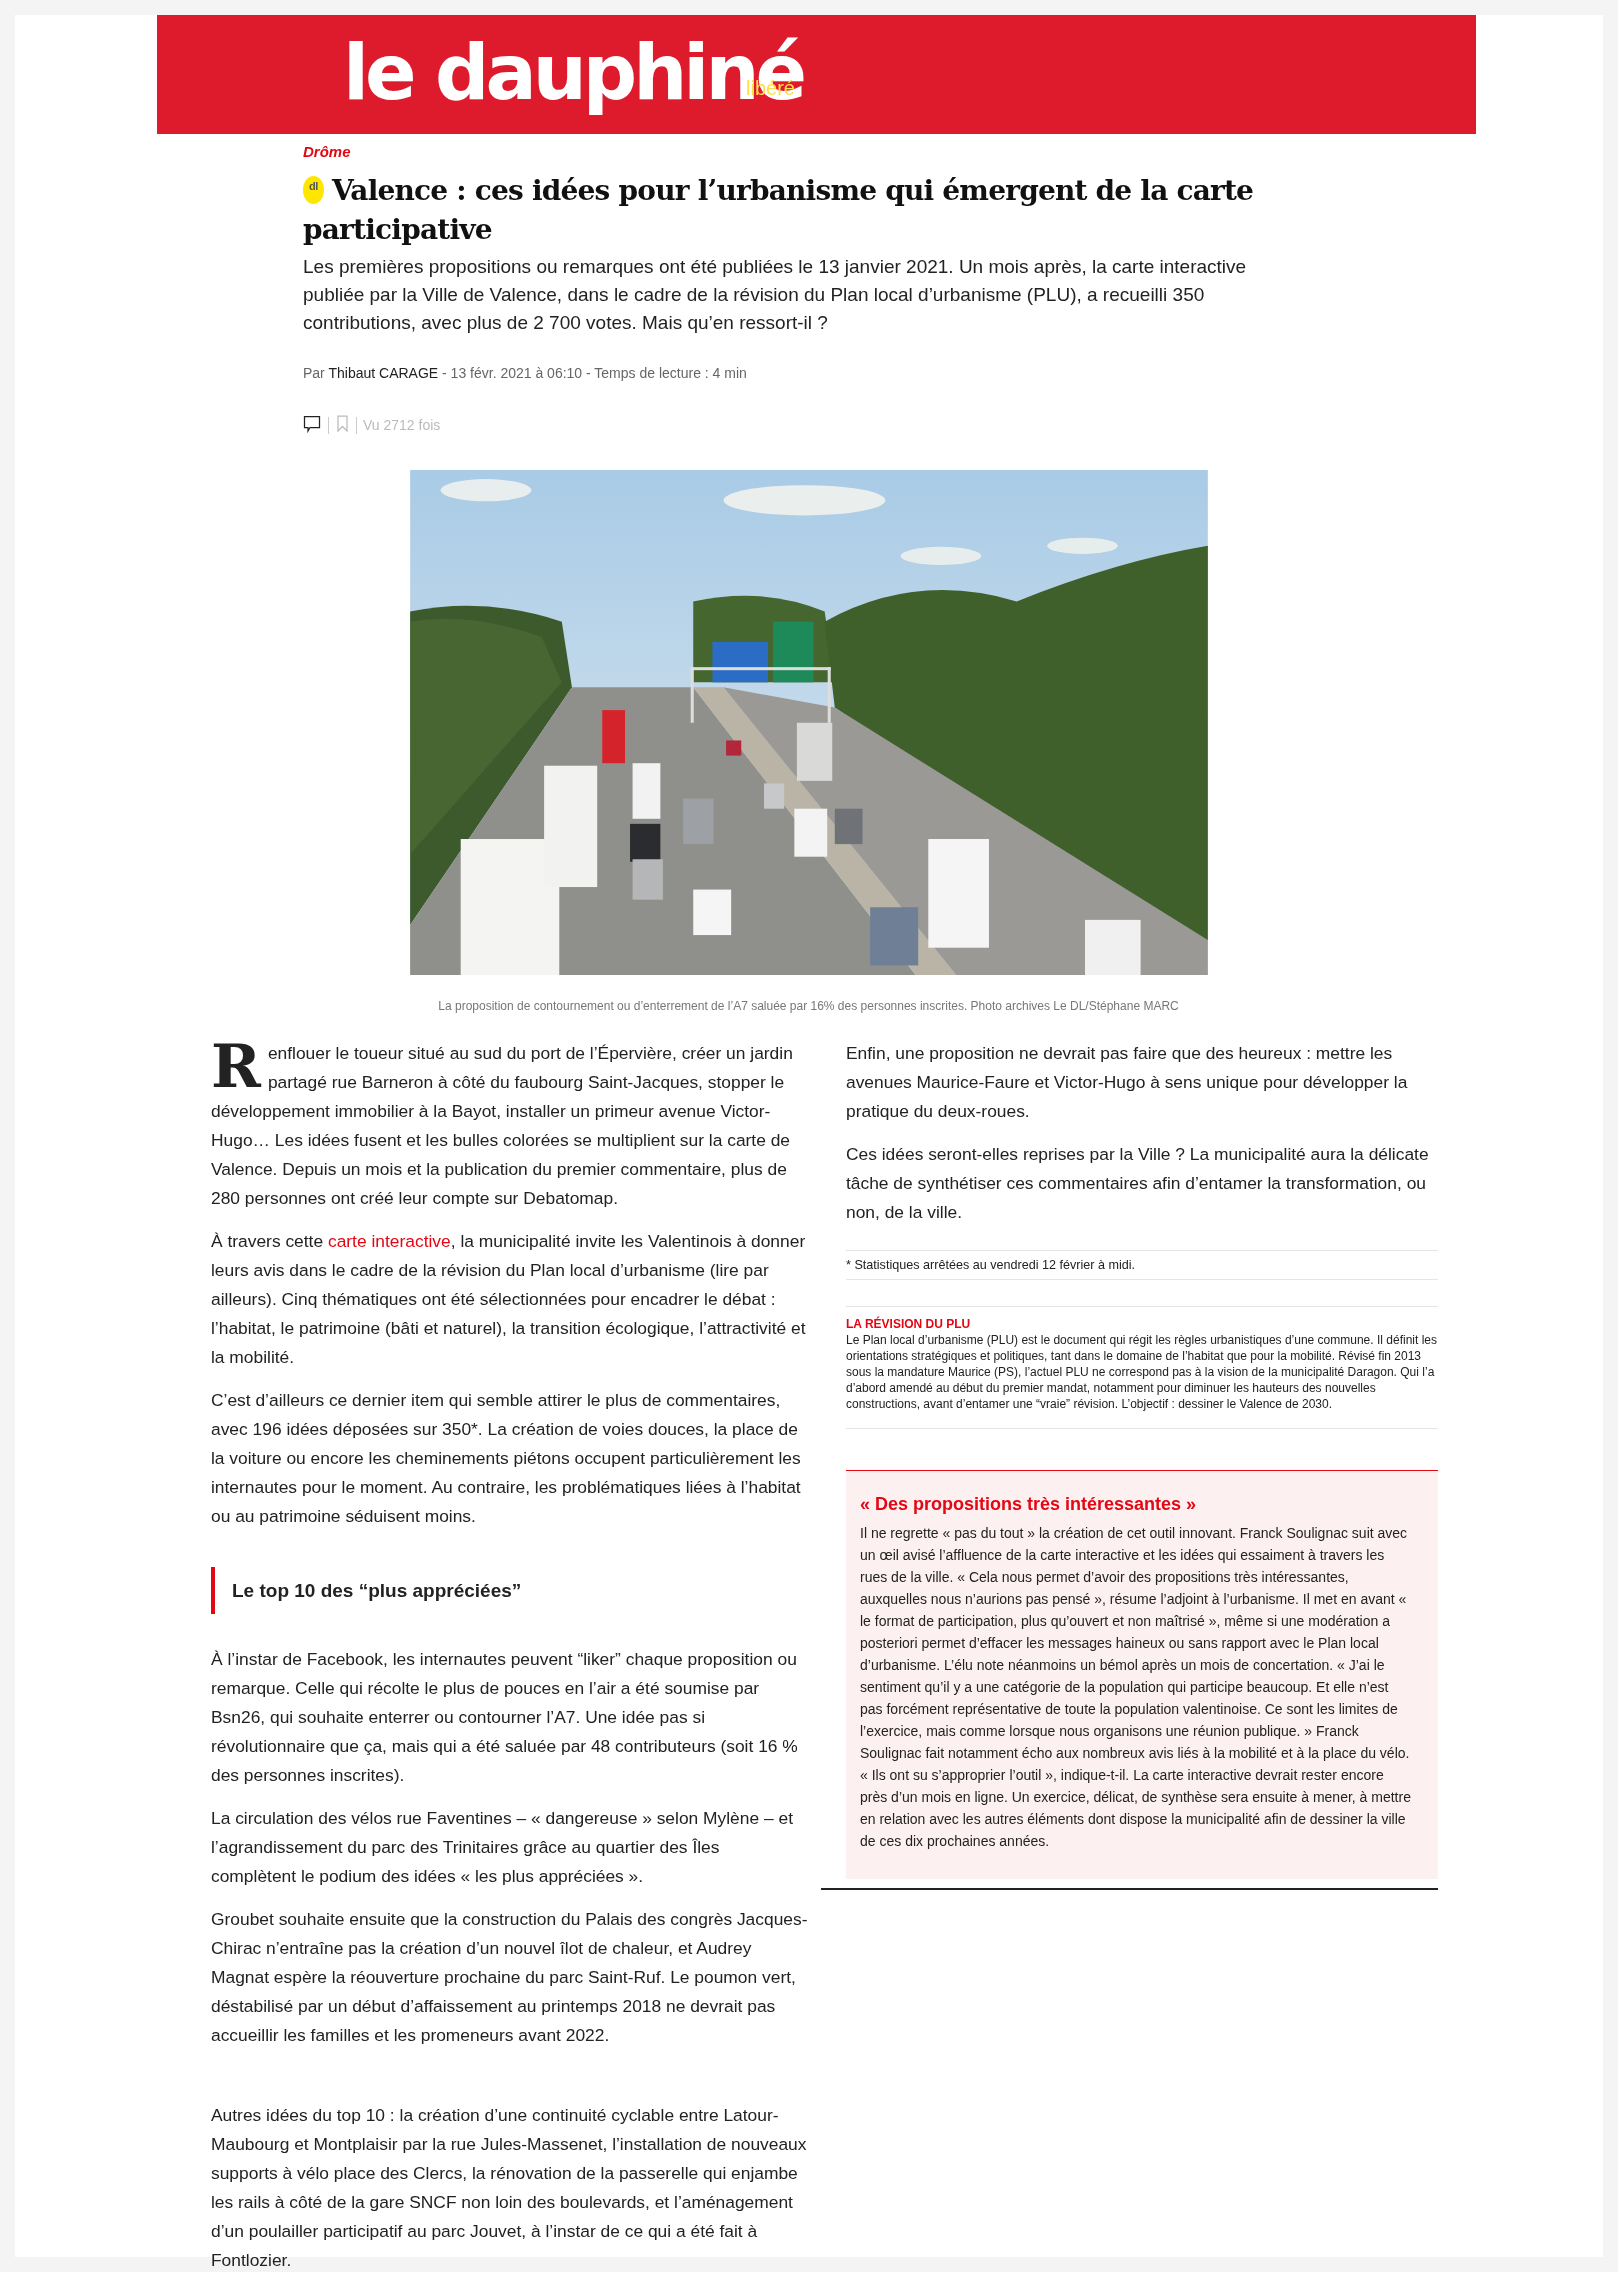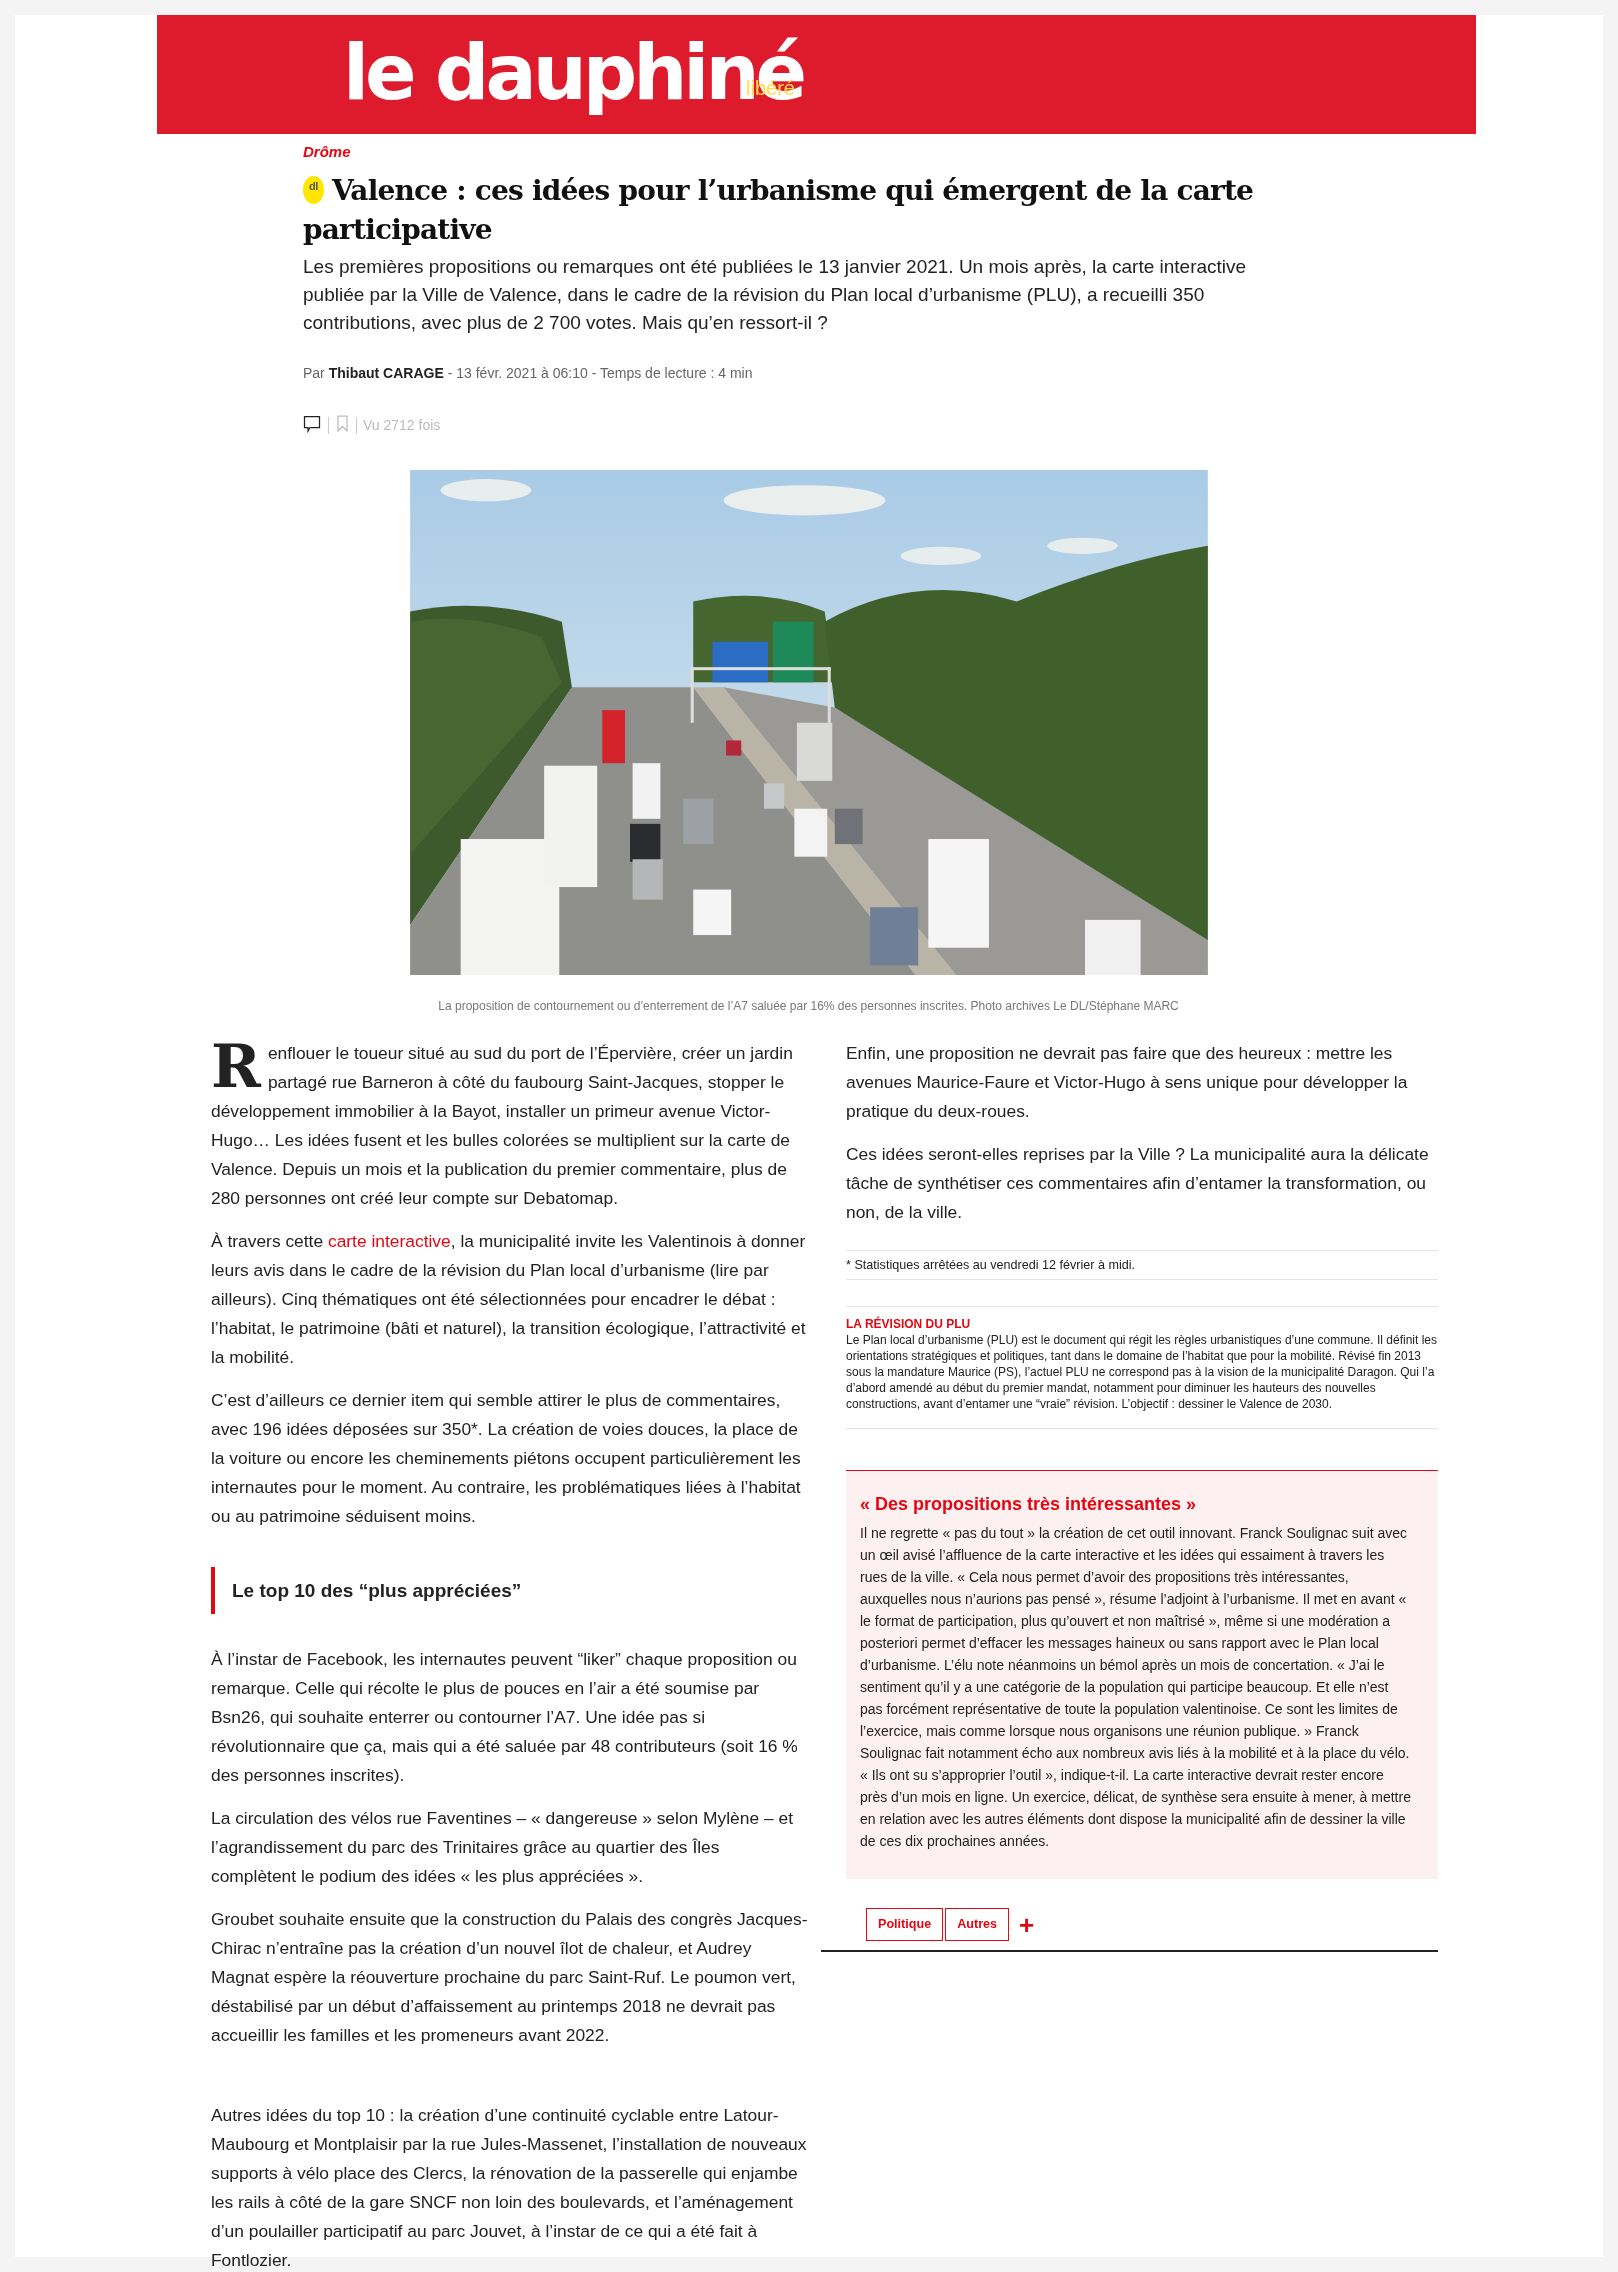--- a/index.html
+++ b/index.html
@@ -30,21 +30,21 @@
     color: #111; letter-spacing: -0.8px; margin: 0;
   }
   .dl-badge {
     display: inline-block; width: 21px; height: 28px; border-radius: 50%; background: #ffe600;
     color: #555; font-size: 11px; font-weight: bold; text-align: center; line-height: 21px;
     vertical-align: middle; margin-right: 8px; position: relative; top: -3px;
     font-family: "Liberation Sans", sans-serif; letter-spacing: -0.5px;
   }
   .lede { left: 303px; top: 253px; width: 961px; font-size: 19px; line-height: 28px; color: #222; }
   .byline { left: 303px; top: 365px; font-size: 14px; color: #666; }
-  .byline b { color: #222; font-weight: bold; }
+  .byline b { color: #222; font-weight: normal; }
   .actions { left: 303px; top: 414px; display: flex; align-items: center; gap: 6px; color: #bbb; font-size: 14px; }
   .sep { width: 1px; height: 17px; background: #ccc; display: inline-block; }
   .photo { left: 410px; top: 470px; width: 798px; height: 505px; overflow: hidden; }
   .caption { left: 303px; top: 999px; width: 1011px; text-align: center; font-size: 12px; color: #777; }
 
   .col { position: absolute; font-size: 17.4px; line-height: 29px; color: #222; }
   .col p { margin: 0 0 14px 0; }
   .col-left { left: 211px; top: 1039px; width: 597px; }
   .col-right { left: 846px; top: 1039px; width: 592px; }
   .dropcap {
@@ -178,20 +178,15 @@
   <p>Ces idées seront-elles reprises par la Ville ? La municipalité aura la délicate tâche de synthétiser ces commentaires afin d’entamer la transformation, ou non, de la ville.</p>
   <div class="footnote-box">* Statistiques arrêtées au vendredi 12 février à midi.</div>
   <div class="plu-box">
     <div class="plu-title">La révision du PLU</div>
     <div>Le Plan local d’urbanisme (PLU) est le document qui régit les règles urbanistiques d’une commune. Il définit les orientations stratégiques et politiques, tant dans le domaine de l’habitat que pour la mobilité. Révisé fin 2013 sous la mandature Maurice (PS), l’actuel PLU ne correspond pas à la vision de la municipalité Daragon. Qui l’a d’abord amendé au début du premier mandat, notamment pour diminuer les hauteurs des nouvelles constructions, avant d’entamer une “vraie” révision. L’objectif : dessiner le Valence de 2030.</div>
   </div>
   <div class="quote-box">
     <div class="quote-title">« Des propositions très intéressantes »</div>
     <div>Il ne regrette « pas du tout » la création de cet outil innovant. Franck Soulignac suit avec un œil avisé l’affluence de la carte interactive et les idées qui essaiment à travers les rues de la ville. « Cela nous permet d’avoir des propositions très intéressantes, auxquelles nous n’aurions pas pensé », résume l’adjoint à l’urbanisme. Il met en avant « le format de participation, plus qu’ouvert et non maîtrisé », même si une modération a posteriori permet d’effacer les messages haineux ou sans rapport avec le Plan local d’urbanisme. L’élu note néanmoins un bémol après un mois de concertation. « J’ai le sentiment qu’il y a une catégorie de la population qui participe beaucoup. Et elle n’est pas forcément représentative de toute la population valentinoise. Ce sont les limites de l’exercice, mais comme lorsque nous organisons une réunion publique. » Franck Soulignac fait notamment écho aux nombreux avis liés à la mobilité et à la place du vélo. « Ils ont su s’approprier l’outil », indique-t-il. La carte interactive devrait rester encore près d’un mois en ligne. Un exercice, délicat, de synthèse sera ensuite à mener, à mettre en relation avec les autres éléments dont dispose la municipalité afin de dessiner la ville de ces dix prochaines années.</div>
   </div>
-  <div class="tags">
-    <a class="tag">Politique</a>
-    <a class="tag">Autres</a>
-    <span class="tag-plus">+</span>
-  </div>
   <div class="tags-rule"></div>
 </div>
 
 
 </body></html>

